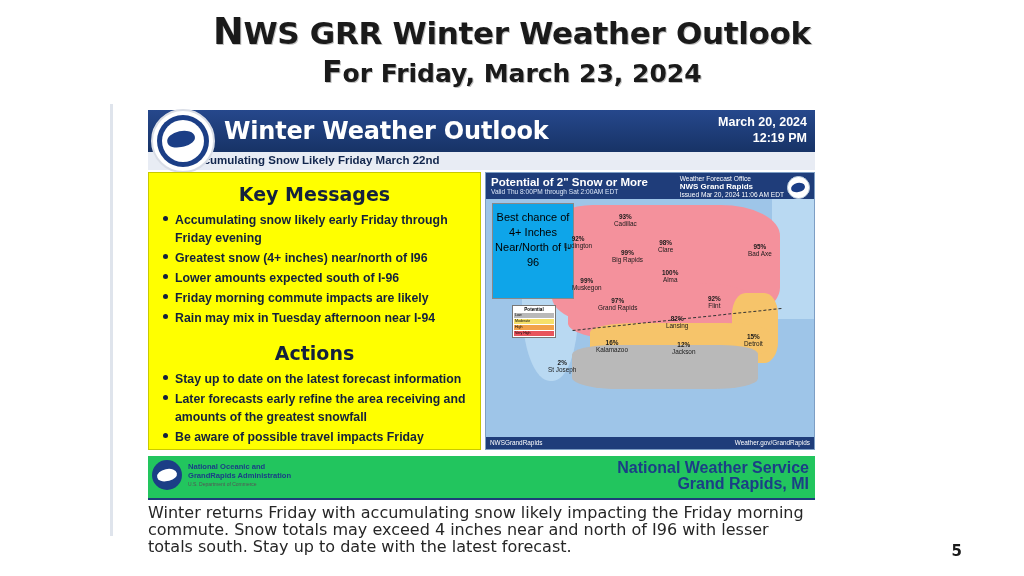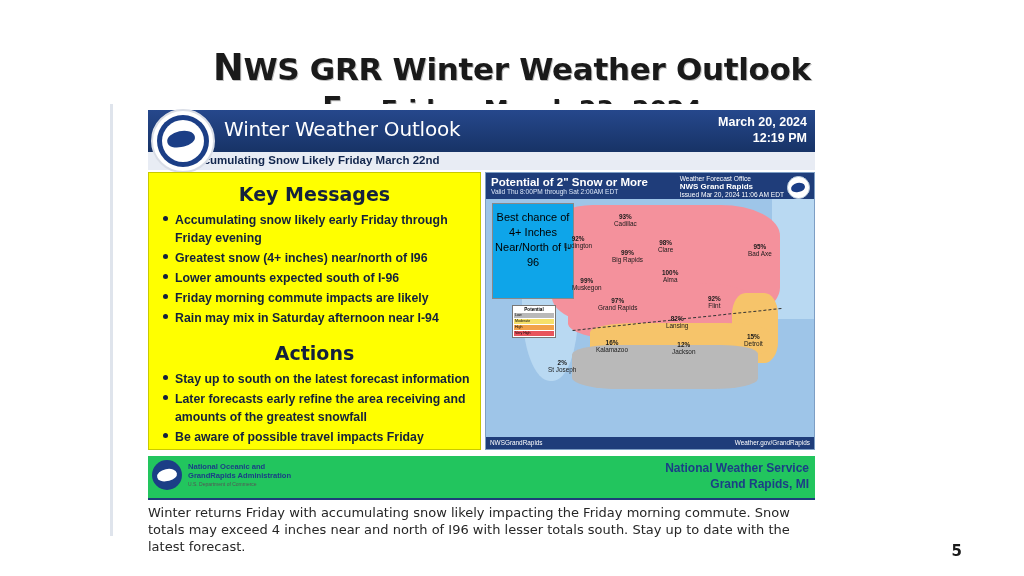--- a/index.html
+++ b/index.html
@@ -15,21 +15,20 @@
     overflow: hidden;
   }
 
   
   #slide-title {
     position: absolute;
     top: 10px;
     left: 0;
     width: 1024px;
     text-align: center;
-    margin-top: 36px;
   }
   #slide-title .line1 {
     font-family: "DejaVu Sans", sans-serif;
     font-size: 31px;
     font-weight: 700;
     color: #1a1a1a;
     letter-spacing: -0.3px;
     text-shadow: 1px 1px 0 rgba(140,140,140,0.55);
   }
   #slide-title .line2 {
@@ -64,22 +63,22 @@
     width: 667px;
     height: 42px;
     background: #1f3d7a;
     background: linear-gradient(180deg,#26488c 0%, #173366 100%);
   }
   #gfx-header .hdr-title {
     position: absolute;
     left: 76px;
     top: 7px;
     color: #ffffff;
-    font-size: 20px;
-    font-weight: 400;
+    font-size: 24px;
+    font-weight: 700;
     font-family: "DejaVu Sans", sans-serif;
     letter-spacing: -0.2px;
   }
   #gfx-header .hdr-date {
     position: absolute;
     right: 8px;
     top: 4px;
     text-align: right;
     color: #ffffff;
     font-size: 12.5px;
@@ -398,34 +397,34 @@
   }
   #gfx-footer .noaa-txt .sm {
     font-size: 5px;
     font-weight: 400;
     color: #555;
   }
   #gfx-footer .nws-txt {
     position: absolute;
     right: 6px; top: 4px;
     text-align: right;
-    font-size: 12px;
+    font-size: 16px;
     line-height: 16px;
     color: #1b3e86;
     font-weight: 700;
   }
 
   
   #caption {
     position: absolute;
     left: 35px;
     top: 400px;
     width: 667px;
     font-family: "DejaVu Sans", sans-serif;
-    font-size: 13px;
+    font-size: 16px;
     line-height: 17px;
     color: #262626;
   }
 
   
   #page-number {
     position: absolute;
     right: 62px;
     bottom: 16px;
     font-family: "DejaVu Sans", sans-serif;
@@ -461,25 +460,25 @@
     <div class="bird"></div>
   </div>
 
   <div id="key-box">
     <h2>Key Messages</h2>
     <ul>
       <li>Accumulating snow likely early Friday through Friday evening</li>
       <li>Greatest snow (4+ inches) near/north of I96</li>
       <li>Lower amounts expected south of I-96</li>
       <li>Friday morning commute impacts are likely</li>
-      <li>Rain may mix in Saturday afternoon near I-94</li>
+      <li>Rain may mix in Tuesday afternoon near I-94</li>
     </ul>
     <h2 class="actions">Actions</h2>
     <ul>
-      <li>Stay up to south on the latest forecast information</li>
+      <li>Stay up to date on the latest forecast information</li>
       <li>Later forecasts early refine the area receiving and amounts of the greatest snowfall</li>
       <li>Be aware of possible travel impacts Friday</li>
     </ul>
   </div>
 
   <div id="map-panel">
     <div id="lake-michigan"></div>
     <div id="lake-huron-area"></div>
     <div class="land" style="left:0;top:26px;width:330px;height:252px;background:#d9cfa8;z-index:-1;"></div>
     <div id="pink-area"></div>

